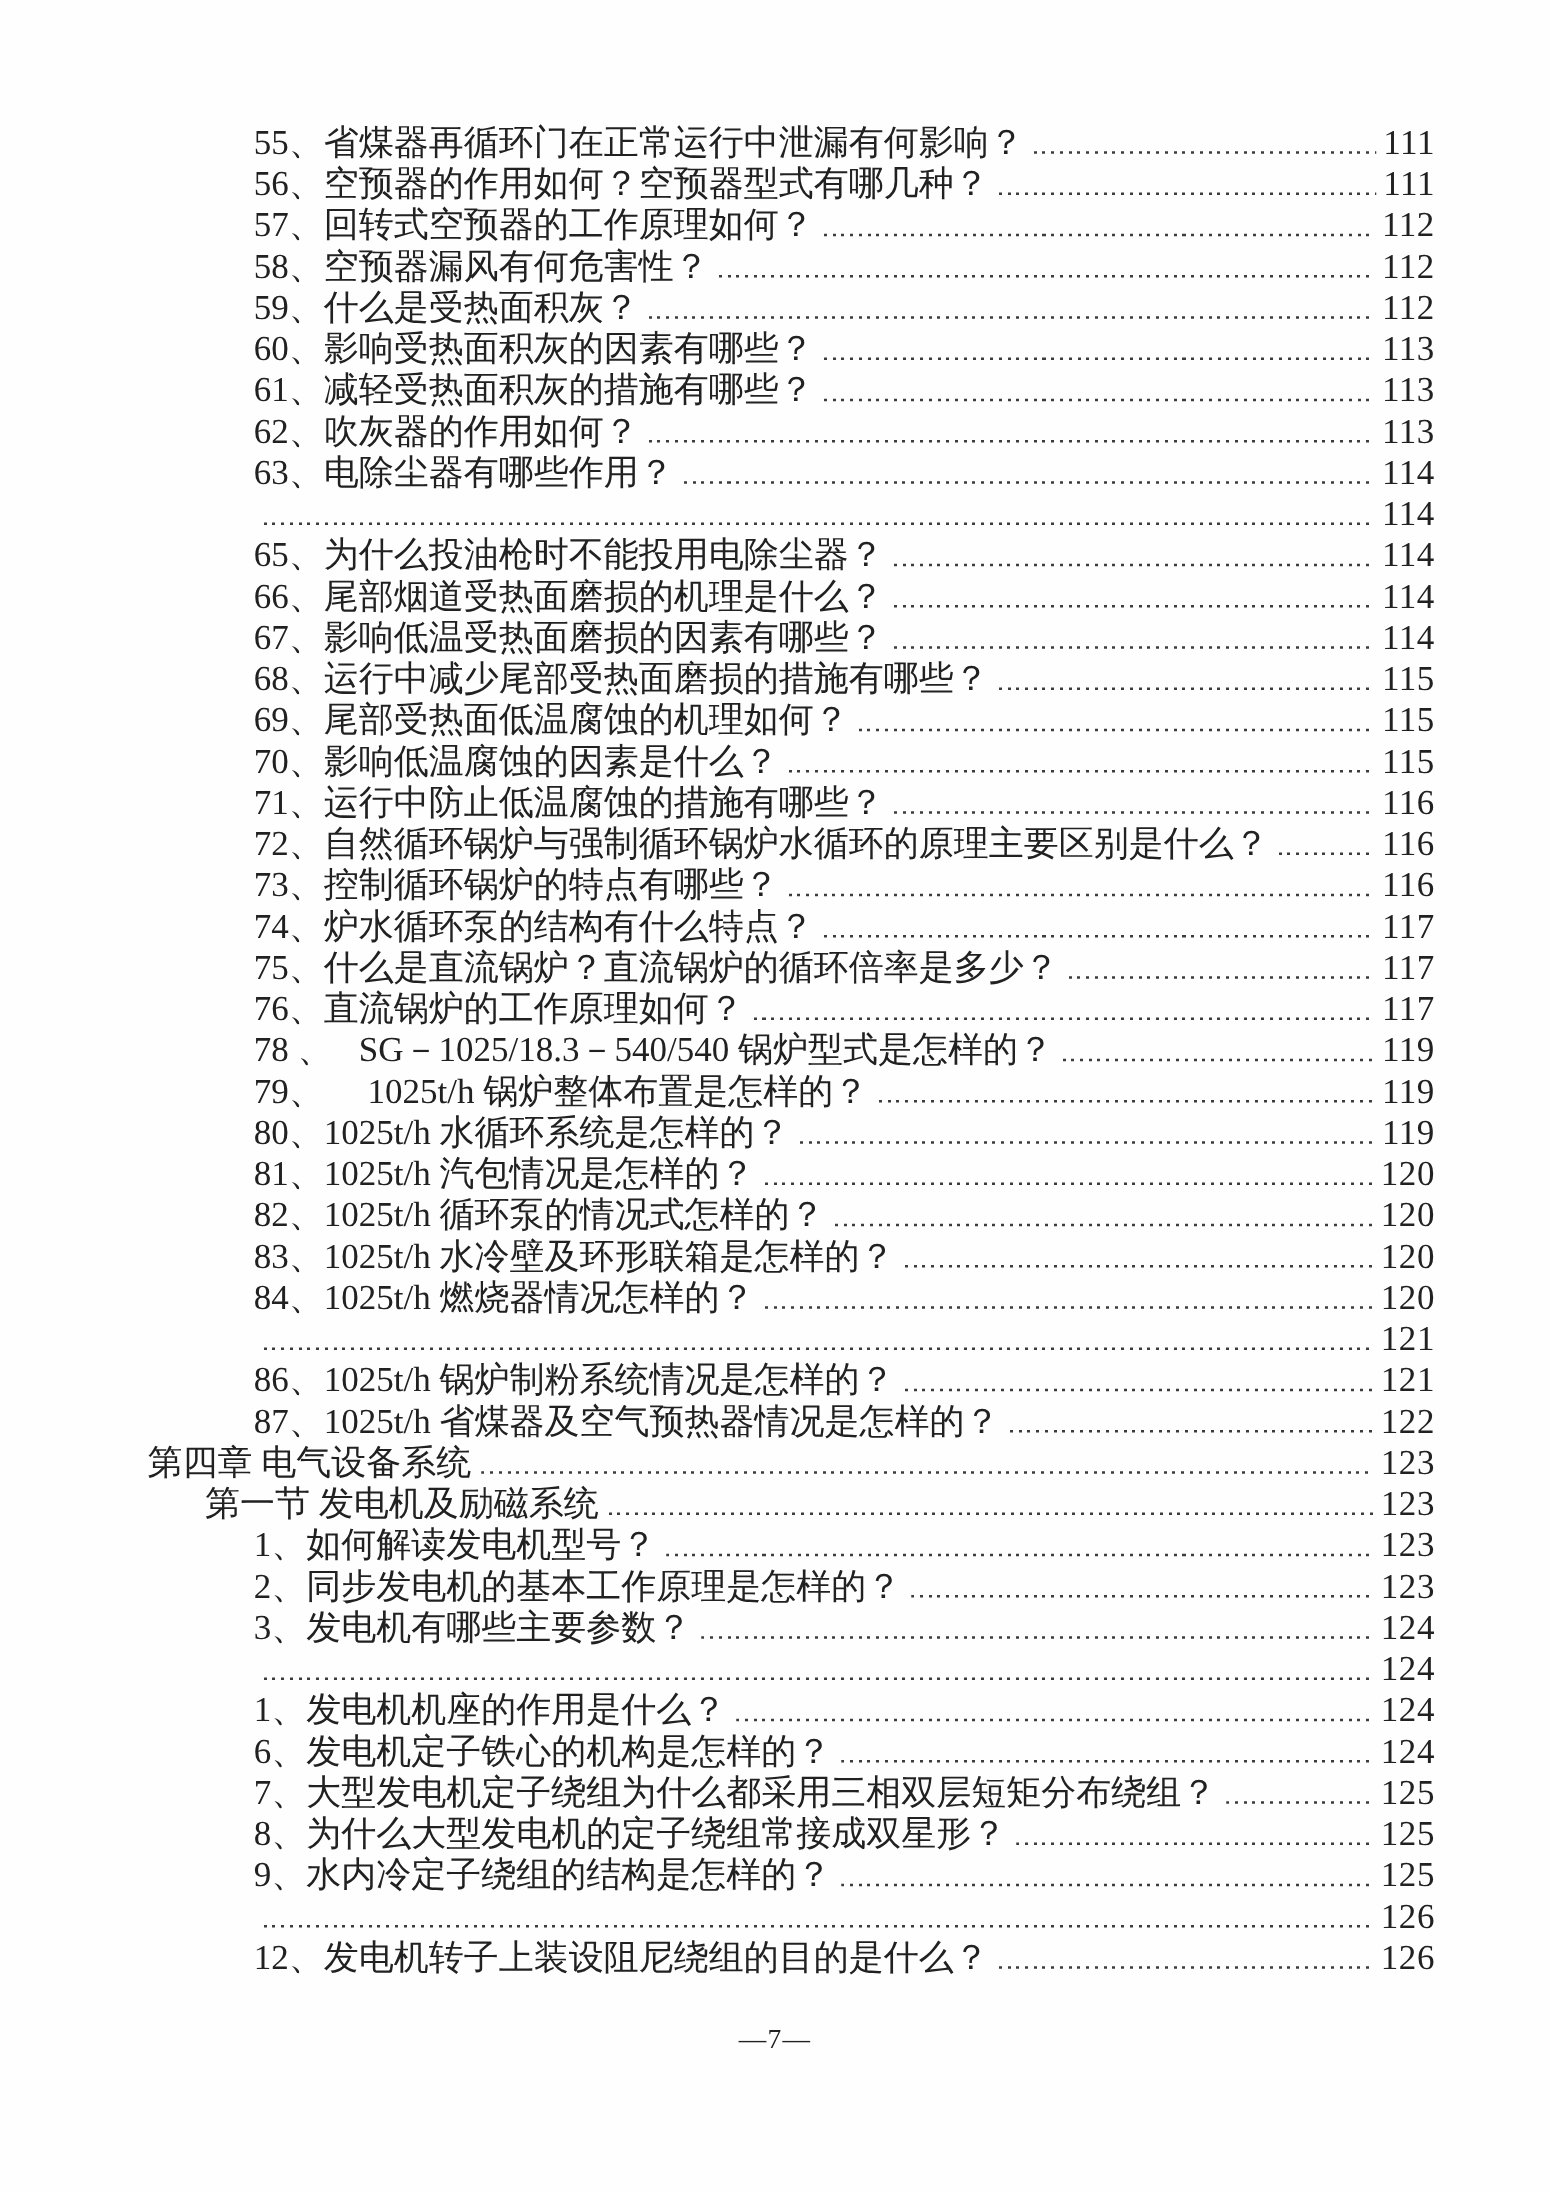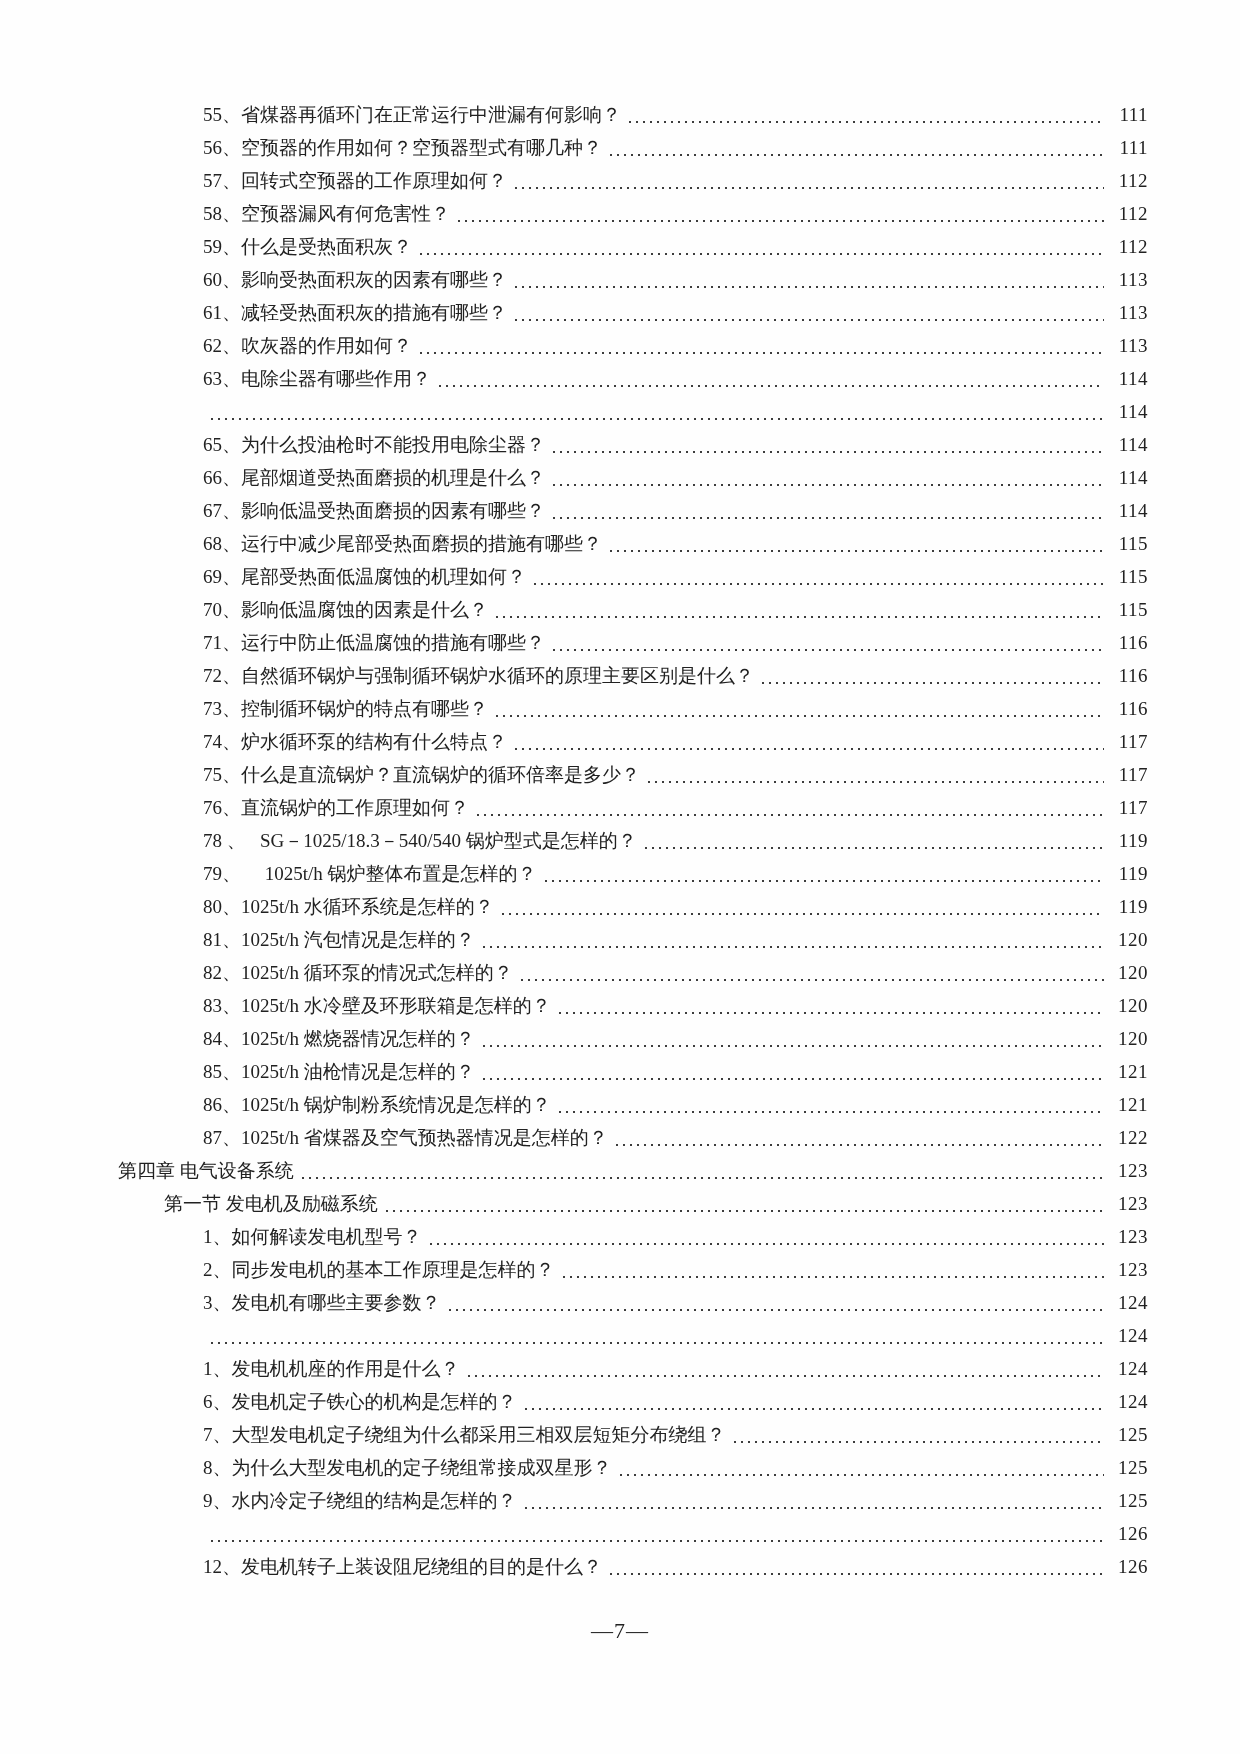--- a/index.html
+++ b/index.html
@@ -19,21 +19,21 @@
   .toc {
     position: absolute;
     left: 118px;
     top: 98px;
     width: 1030px;
   }
   .toc-row {
     display: flex;
     align-items: center;
     height: 33px;
-    font-size: 19px;
+    font-size: 28px;
     line-height: 33px;
   }
   .toc-row.level-chapter { padding-left: 0; }
   .toc-row.level-section { padding-left: 46px; }
   .toc-row.level-item    { padding-left: 85px; }
   .toc-label {
     white-space: pre;
     flex: 0 0 auto;
   }
   .toc-leader {
@@ -206,21 +206,20 @@
         <span class="toc-label">83、1025t/h 水冷壁及环形联箱是怎样的？</span>
         <span class="toc-leader"></span>
         <span class="toc-page">120</span>
       </div>
       <div class="toc-row level-item">
         <span class="toc-label">84、1025t/h 燃烧器情况怎样的？</span>
         <span class="toc-leader"></span>
         <span class="toc-page">120</span>
       </div>
       <div class="toc-row level-item">
-        <span class="toc-label">85、1025t/h 油枪情况是怎样的？</span>
         <span class="toc-leader"></span>
         <span class="toc-page">121</span>
       </div>
       <div class="toc-row level-item">
         <span class="toc-label">86、1025t/h 锅炉制粉系统情况是怎样的？</span>
         <span class="toc-leader"></span>
         <span class="toc-page">121</span>
       </div>
       <div class="toc-row level-item">
         <span class="toc-label">87、1025t/h 省煤器及空气预热器情况是怎样的？</span>

